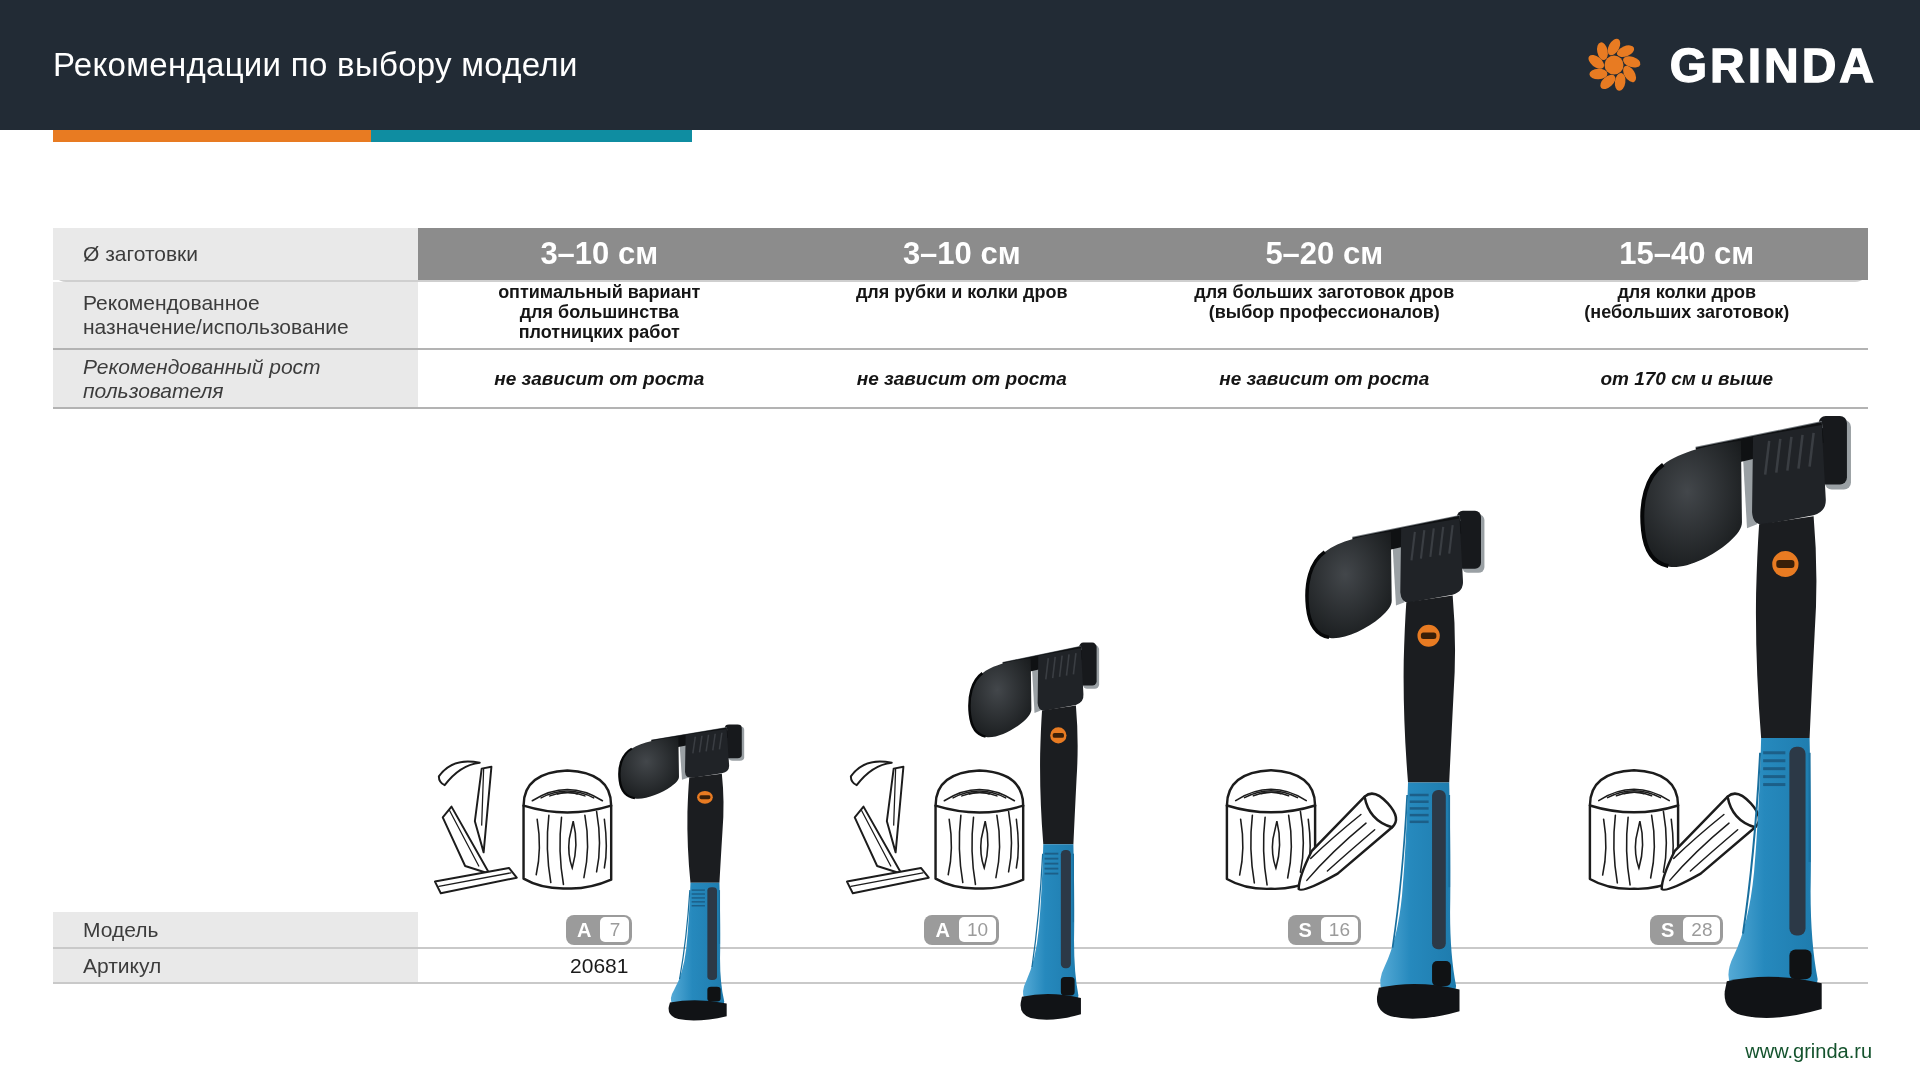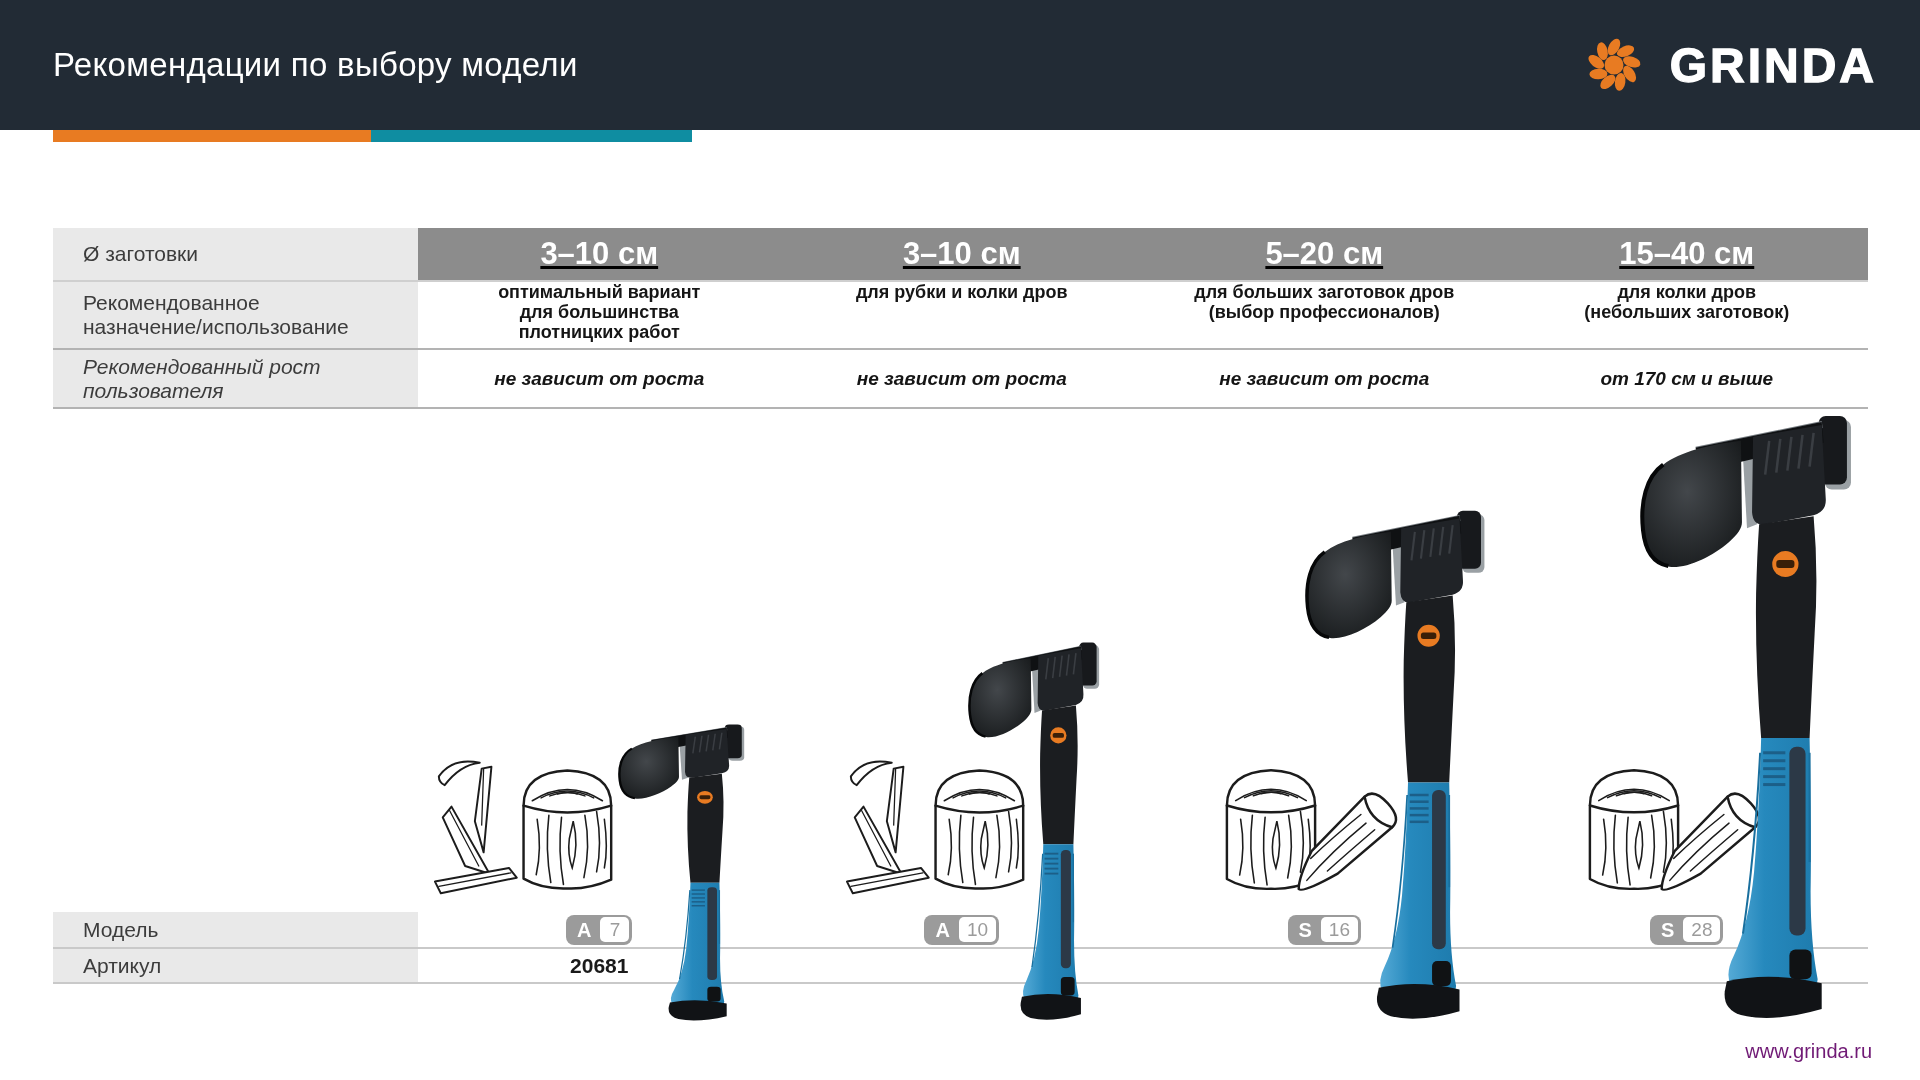--- a/index.html
+++ b/index.html
@@ -8,34 +8,34 @@
   #header{left:0;top:0;width:1920px;height:130px;background:#222b35;}
   #title{left:53px;top:65px;transform:translateY(-50%);color:#fff;font-size:33px;font-weight:400;letter-spacing:.3px;white-space:nowrap;}
   #logo{right:43px;top:0;height:130px;display:flex;align-items:center;gap:28px;}
   #logo-text{color:#fff;font-size:48px;font-weight:700;letter-spacing:3px;-webkit-text-stroke:1.3px #fff;}
   #bar-orange{left:53px;top:130px;width:318px;height:12px;background:#e87b22;}
   #bar-teal{left:371px;top:130px;width:321px;height:12px;background:#0f8da1;}
   .trow{position:absolute;left:53px;width:1815px;}
   .labelcell{position:absolute;left:0;top:0;width:365px;height:100%;background:#e9e9e9;box-sizing:border-box;padding-left:30px;display:flex;align-items:center;color:#3c3c3c;font-size:21px;line-height:24px;white-space:pre-line;}
   .datazone{position:absolute;left:365px;top:0;width:1450px;height:100%;display:flex;}
   .dcell{width:25%;display:flex;align-items:center;justify-content:center;text-align:center;}
-  #row-size{top:228px;height:52px;border-bottom:2px solid #cfcfcf;}
-  #row-size .datazone{background:#8c8c8c;text-decoration:underline;}
+  #row-size{top:228px;height:52px;border-bottom:2px solid #cfcfcf;border-radius:13px;}
+  #row-size .datazone{background:#8c8c8c;}
   #row-size .dcell{color:#fff;font-size:31px;font-weight:700;}
   #row-purpose{top:282px;height:66px;border-bottom:2px solid #b3b3b3;}
   #row-purpose .dcell{align-items:flex-start;box-sizing:border-box;font-size:18px;line-height:20px;font-weight:700;color:#151515;white-space:pre-line;}
   #row-height{top:350px;height:57px;border-bottom:2px solid #b3b3b3;font-style:italic;}
   #row-height .dcell{font-size:19px;font-weight:700;color:#151515;}
   #row-model{top:912px;height:35px;border-bottom:2px solid #c9c9c9;}
   #row-sku{top:949px;height:33px;border-bottom:2px solid #c9c9c9;}
-  #row-sku .dcell{font-size:21px;font-weight:700;color:#1a1a1a;}
+  #row-sku .dcell{font-size:21px;font-weight:400;color:#1a1a1a;}
   .badge{height:30px;border-radius:8px;background:#9b9b9b;display:flex;align-items:center;padding:0 3px 0 11px;gap:9px;box-sizing:border-box;}
   .badge .letter{color:#fff;font-size:20px;font-weight:700;line-height:1;}
   .badge .num{background:#fff;border-radius:5px;color:#9b9b9b;font-size:19px;line-height:1;padding:3px 8px;min-width:13px;text-align:center;}
-  #footer-link{right:48px;top:1040px;font-size:20px;color:#701a75;}
+  #footer-link{right:48px;top:1040px;font-size:20px;color:#14532d;}
   svg{display:block;}
 </style>
 </head>
 <body>
 
 <svg width="0" height="0" style="position:absolute">
   <defs>
     <linearGradient id="bluegrad" x1="0" y1="0" x2="1" y2="0">
       <stop offset="0" stop-color="#55aad6"></stop>
       <stop offset="0.4" stop-color="#2689bd"></stop>

